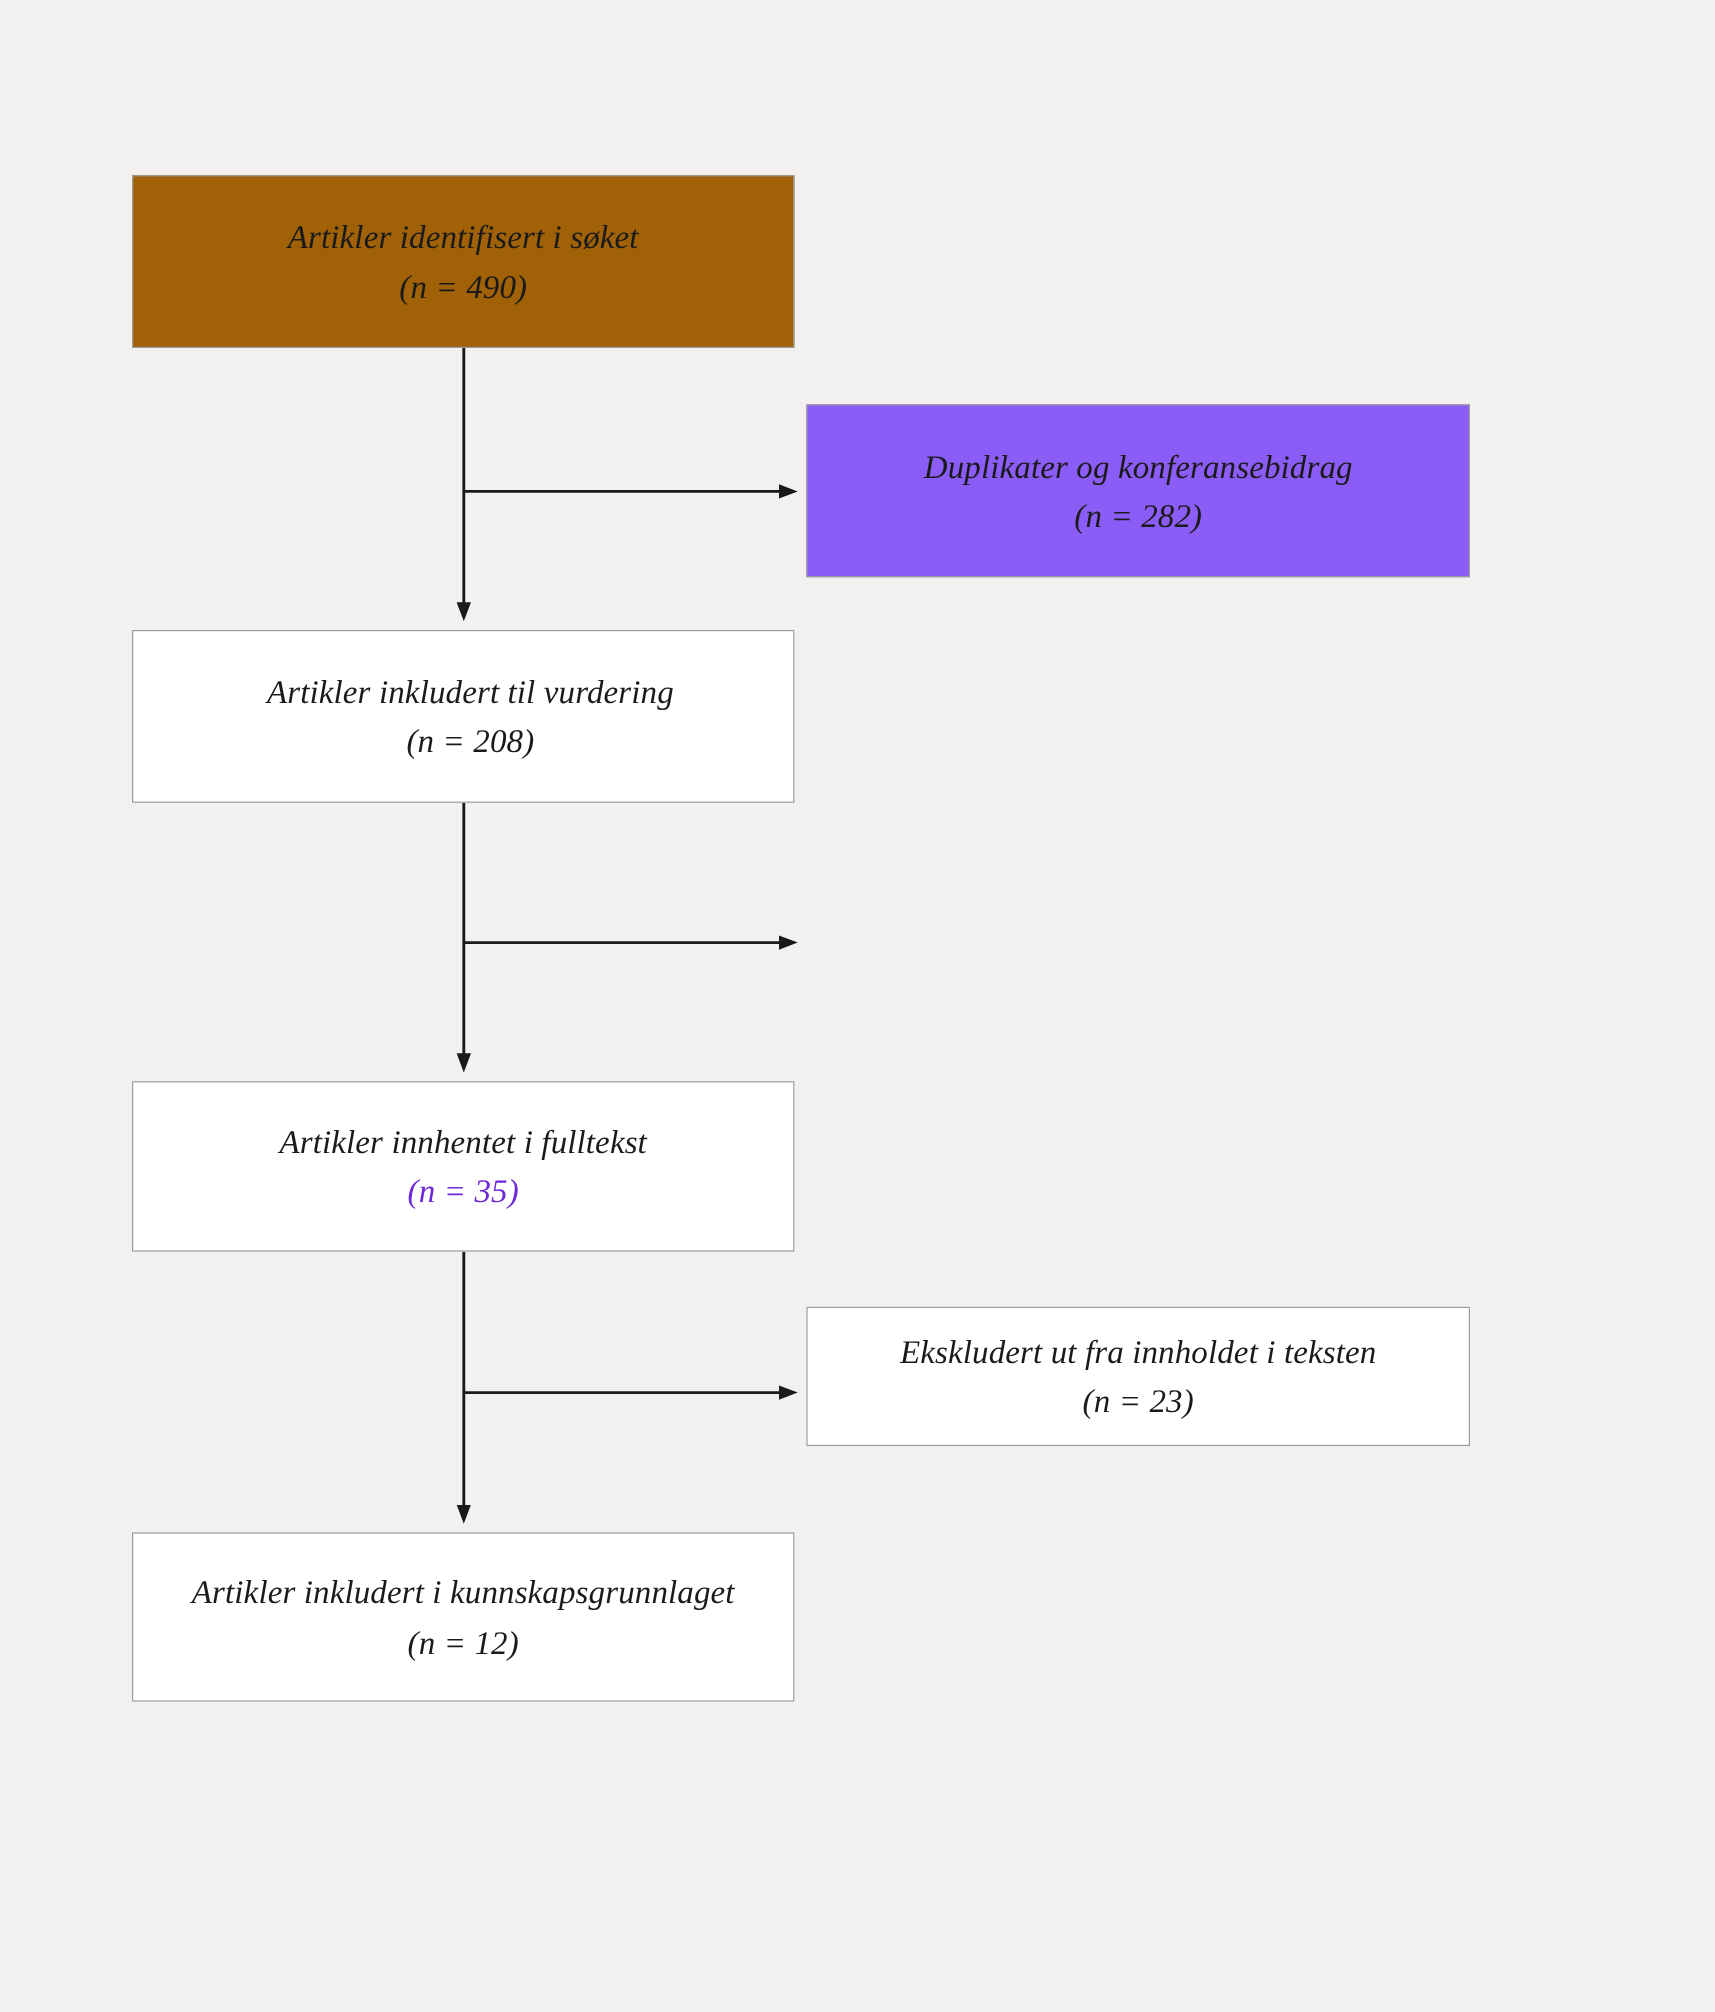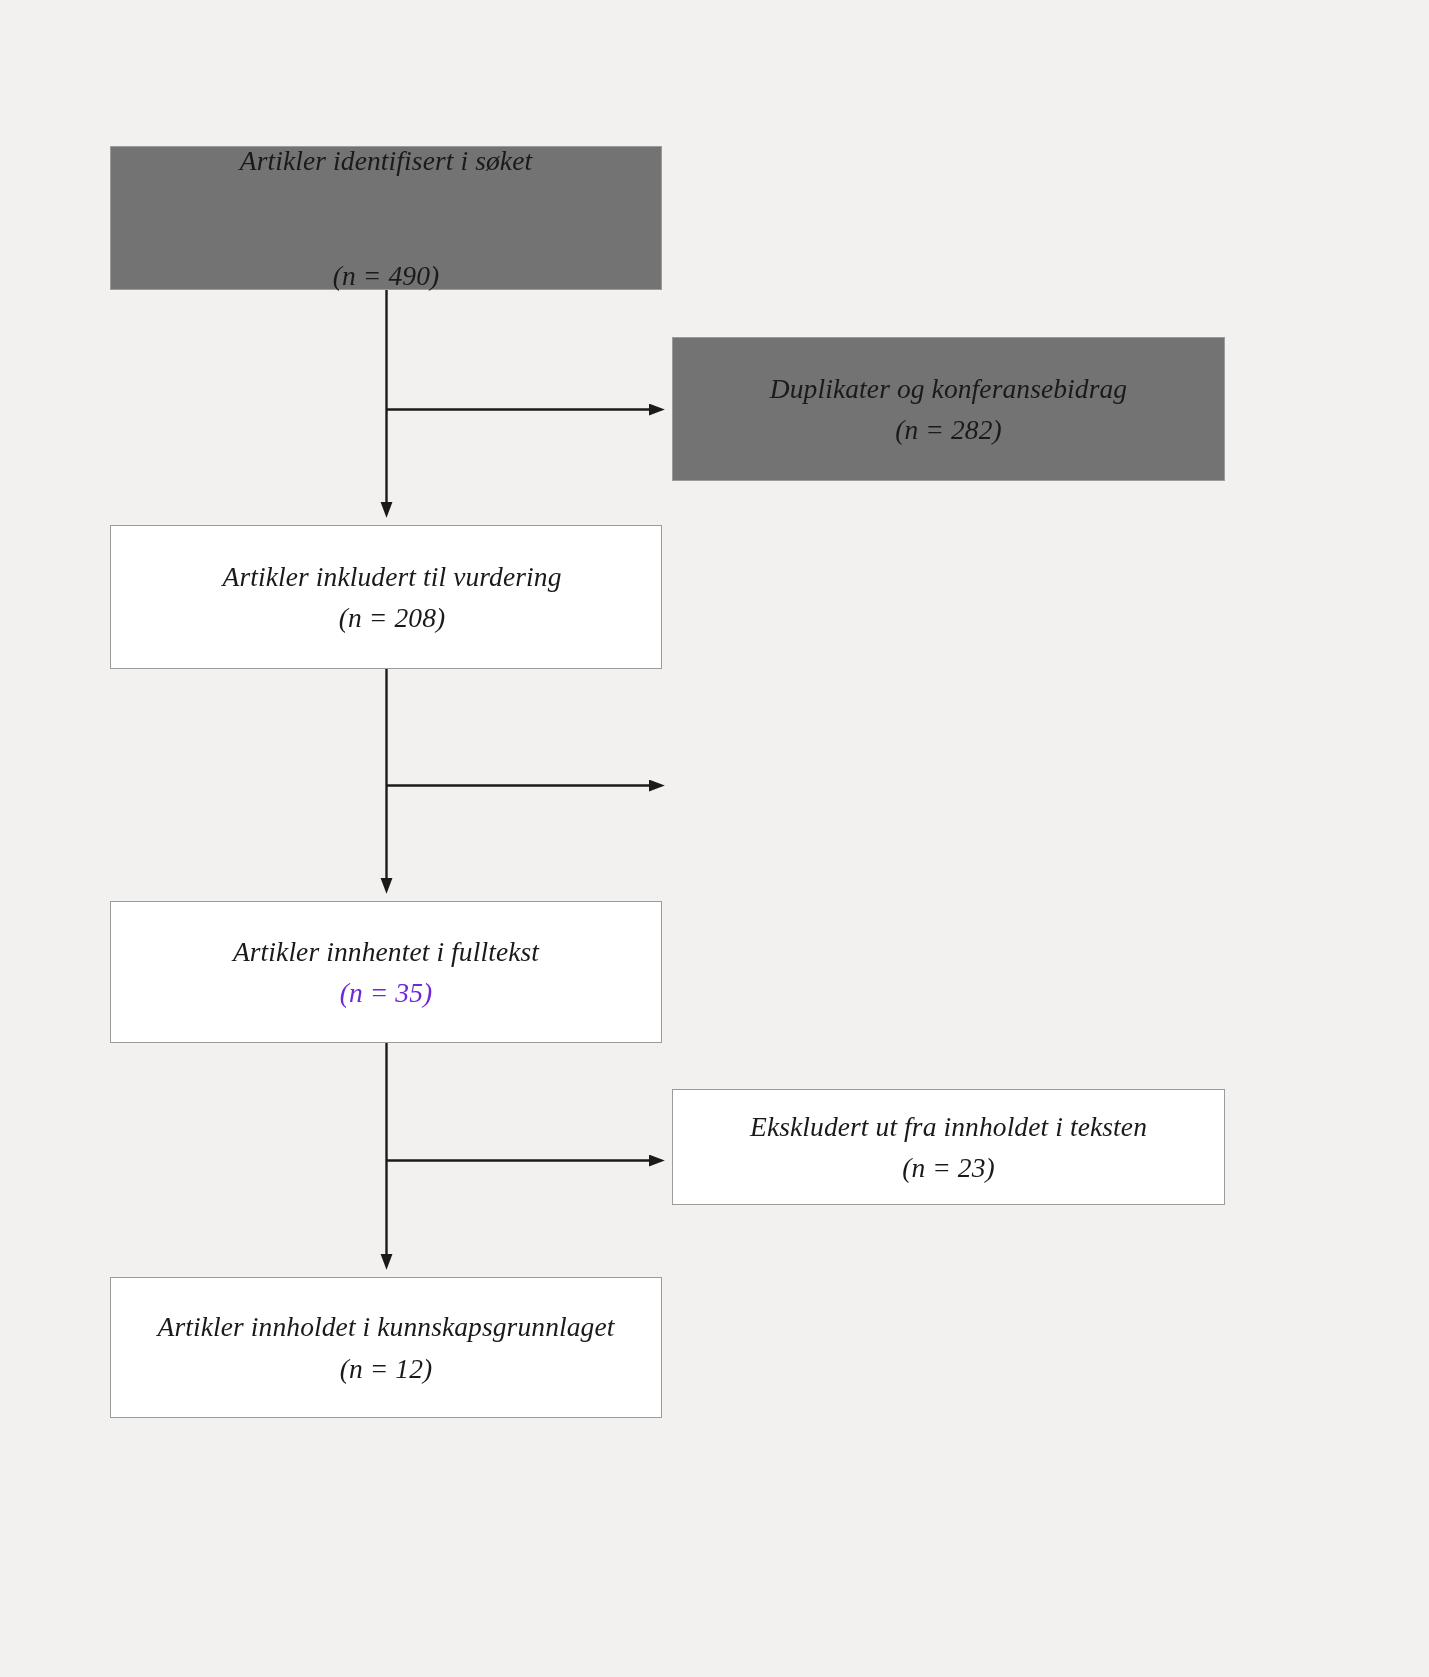--- a/index.html
+++ b/index.html
@@ -83,26 +83,26 @@
 
     <g>
       <line x1="386.5" y1="1043" x2="386.5" y2="1257" stroke="#1a1a1a" stroke-width="2.4" marker-end="url(#arrow-down)"></line>
     </g>
 
     <g>
       <line x1="387" y1="1160.5" x2="652" y2="1160.5" stroke="#1a1a1a" stroke-width="2.4" marker-end="url(#arrow-right)"></line>
     </g>
   </svg>
 
-  <div class="node-box" style="left: 110px; top: 146px; width: 552px; height: 144px; background: #737373; border-color: rgb(155, 155, 155); justify-content: space-between;">
+  <div class="node-box" style="left: 110px; top: 146px; width: 552px; height: 144px; background: #a16207; border-color: rgb(155, 155, 155);">
     <div class="node-line node-title" style="color: rgb(26, 26, 26);">Artikler identifisert i søket</div>
     <div class="node-line node-count" style="color: rgb(26, 26, 26);">(n = 490)</div>
   </div>
 
-  <div class="node-box" style="left: 672px; top: 337px; width: 553px; height: 144px; background: #737373; border-color: rgb(155, 155, 155);">
+  <div class="node-box" style="left: 672px; top: 337px; width: 553px; height: 144px; background: #8b5cf6; border-color: rgb(155, 155, 155);">
     <div class="node-line node-title" style="color: rgb(26, 26, 26);">Duplikater og konferansebidrag</div>
     <div class="node-line node-count" style="color: rgb(26, 26, 26);">(n = 282)</div>
   </div>
 
   <div class="node-box" style="left: 110px; top: 525px; width: 552px; height: 144px; background: rgb(255, 255, 255); border-color: rgb(155, 155, 155); padding-left: 12px;">
     <div class="node-line node-title" style="color: rgb(26, 26, 26);">Artikler inkludert til vurdering</div>
     <div class="node-line node-count" style="color: rgb(26, 26, 26);">(n = 208)</div>
   </div>
 
 
@@ -110,17 +110,17 @@
     <div class="node-line node-title" style="color: rgb(26, 26, 26);">Artikler innhentet i fulltekst</div>
     <div class="node-line node-count" style="color: #6d28d9;">(n = 35)</div>
   </div>
 
   <div class="node-box" style="left: 672px; top: 1089px; width: 553px; height: 116px; background: rgb(255, 255, 255); border-color: rgb(155, 155, 155);">
     <div class="node-line node-title" style="color: rgb(26, 26, 26);">Ekskludert ut fra innholdet i teksten</div>
     <div class="node-line node-count" style="color: rgb(26, 26, 26);">(n = 23)</div>
   </div>
 
   <div class="node-box" style="left: 110px; top: 1277px; width: 552px; height: 141px; background: rgb(255, 255, 255); border-color: rgb(155, 155, 155);">
-    <div class="node-line node-title" style="color: rgb(26, 26, 26);">Artikler innholdet i kunnskapsgrunnlaget</div>
+    <div class="node-line node-title" style="color: rgb(26, 26, 26);">Artikler inkludert i kunnskapsgrunnlaget</div>
     <div class="node-line node-count" style="color: rgb(26, 26, 26);">(n = 12)</div>
   </div>
 
 </div>
 
 </body></html>

